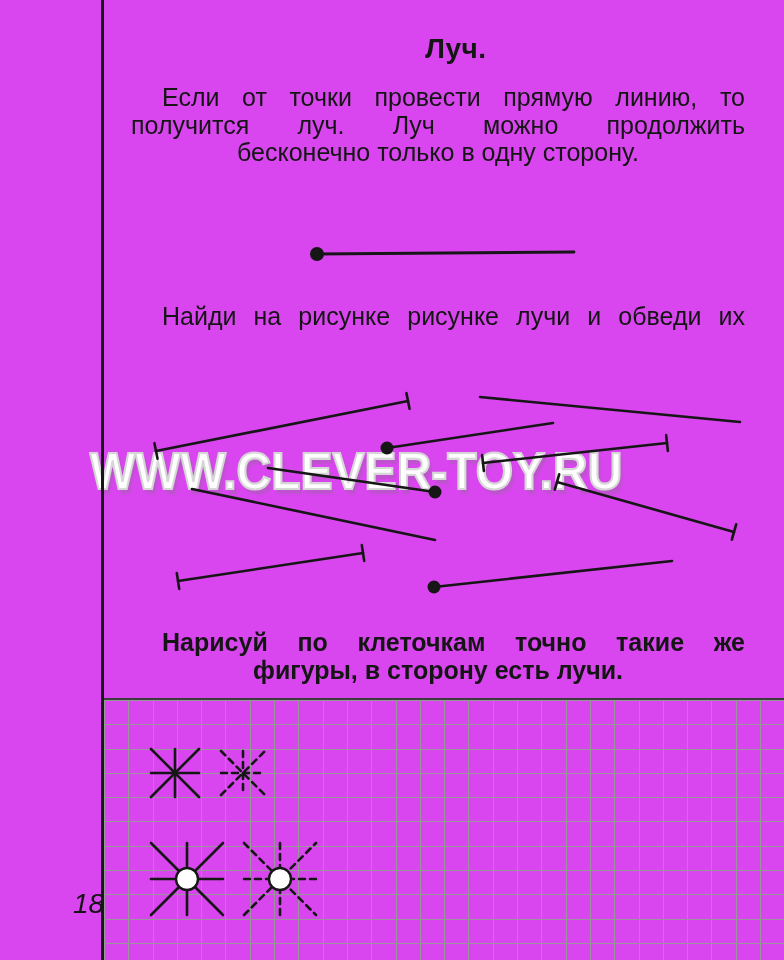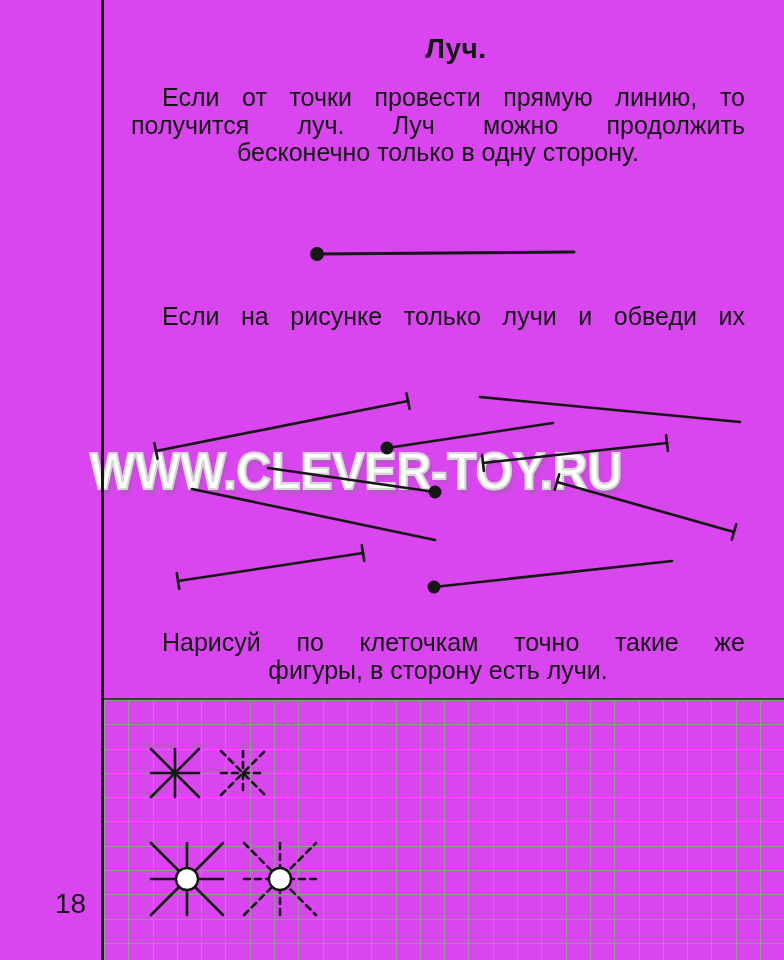--- a/index.html
+++ b/index.html
@@ -11,55 +11,55 @@
   .title{
     position:absolute;left:116px;top:33px;width:680px;text-align:center;
     font-size:28px;font-weight:bold;letter-spacing:0.5px;z-index:2;
   }
   .para{position:absolute;left:131px;width:614px;font-size:25px;line-height:27.5px;z-index:2;}
   .para .jline{text-align:justify;text-align-last:justify;white-space:normal;}
   .para .indent{text-indent:31px;}
   .para .plain{text-align:center;}
   .p1{top:84px;}
   .p2{top:303px;}
-  .p3{top:629px;}
+  .p3{top:629px;font-weight:bold;}
   .watermark{
     position:absolute;left:90px;top:444px;z-index:1;
     font-size:48px;font-weight:bold;letter-spacing:0px;
     color:#fefefe;-webkit-text-stroke:2px #d6d6d6;
     text-shadow:3px 4px 2px rgba(120,120,120,0.28);
     white-space:nowrap;transform:scaleY(1.08);
   }
   .grid{
     position:absolute;left:104px;top:698px;width:680px;height:262px;z-index:0;
     border-top:2px solid #3c3c3c;
     background-image:
       repeating-linear-gradient(to right,#979797 0,#979797 1px,transparent 1px,transparent 24.3px),
       repeating-linear-gradient(to bottom,#979797 0,#979797 1px,transparent 1px,transparent 24.3px);
   }
-  .page-number{position:absolute;left:55px;top:888px;font-size:28px;z-index:2;}
+  .page-number{position:absolute;left:73px;top:888px;font-size:28px;z-index:2;font-style:italic;}
   svg.overlay{position:absolute;left:0;top:0;z-index:3;pointer-events:none;}
 </style>
 </head>
 <body>
 
 <div class="page">
 
   <div class="margin-line"></div>
 
   <div class="title">Луч.</div>
 
   <div class="para p1">
     <div class="jline indent">Если от точки провести прямую линию, то</div>
     <div class="jline">получится луч. Луч можно продолжить</div>
     <div class="plain">бесконечно только в одну сторону.</div>
   </div>
 
   <div class="para p2">
-    <div class="jline indent">Если на рисунке только лучи и обведи их</div>
+    <div class="jline indent">Найди на рисунке рисунке лучи и обведи их</div>
   </div>
 
   <div class="watermark">WWW.CLEVER-TOY.RU</div>
 
   <div class="para p3">
     <div class="jline indent">Нарисуй по клеточкам точно такие же</div>
     <div class="plain">фигуры, в сторону есть лучи.</div>
   </div>
 
   <div class="grid"></div>

